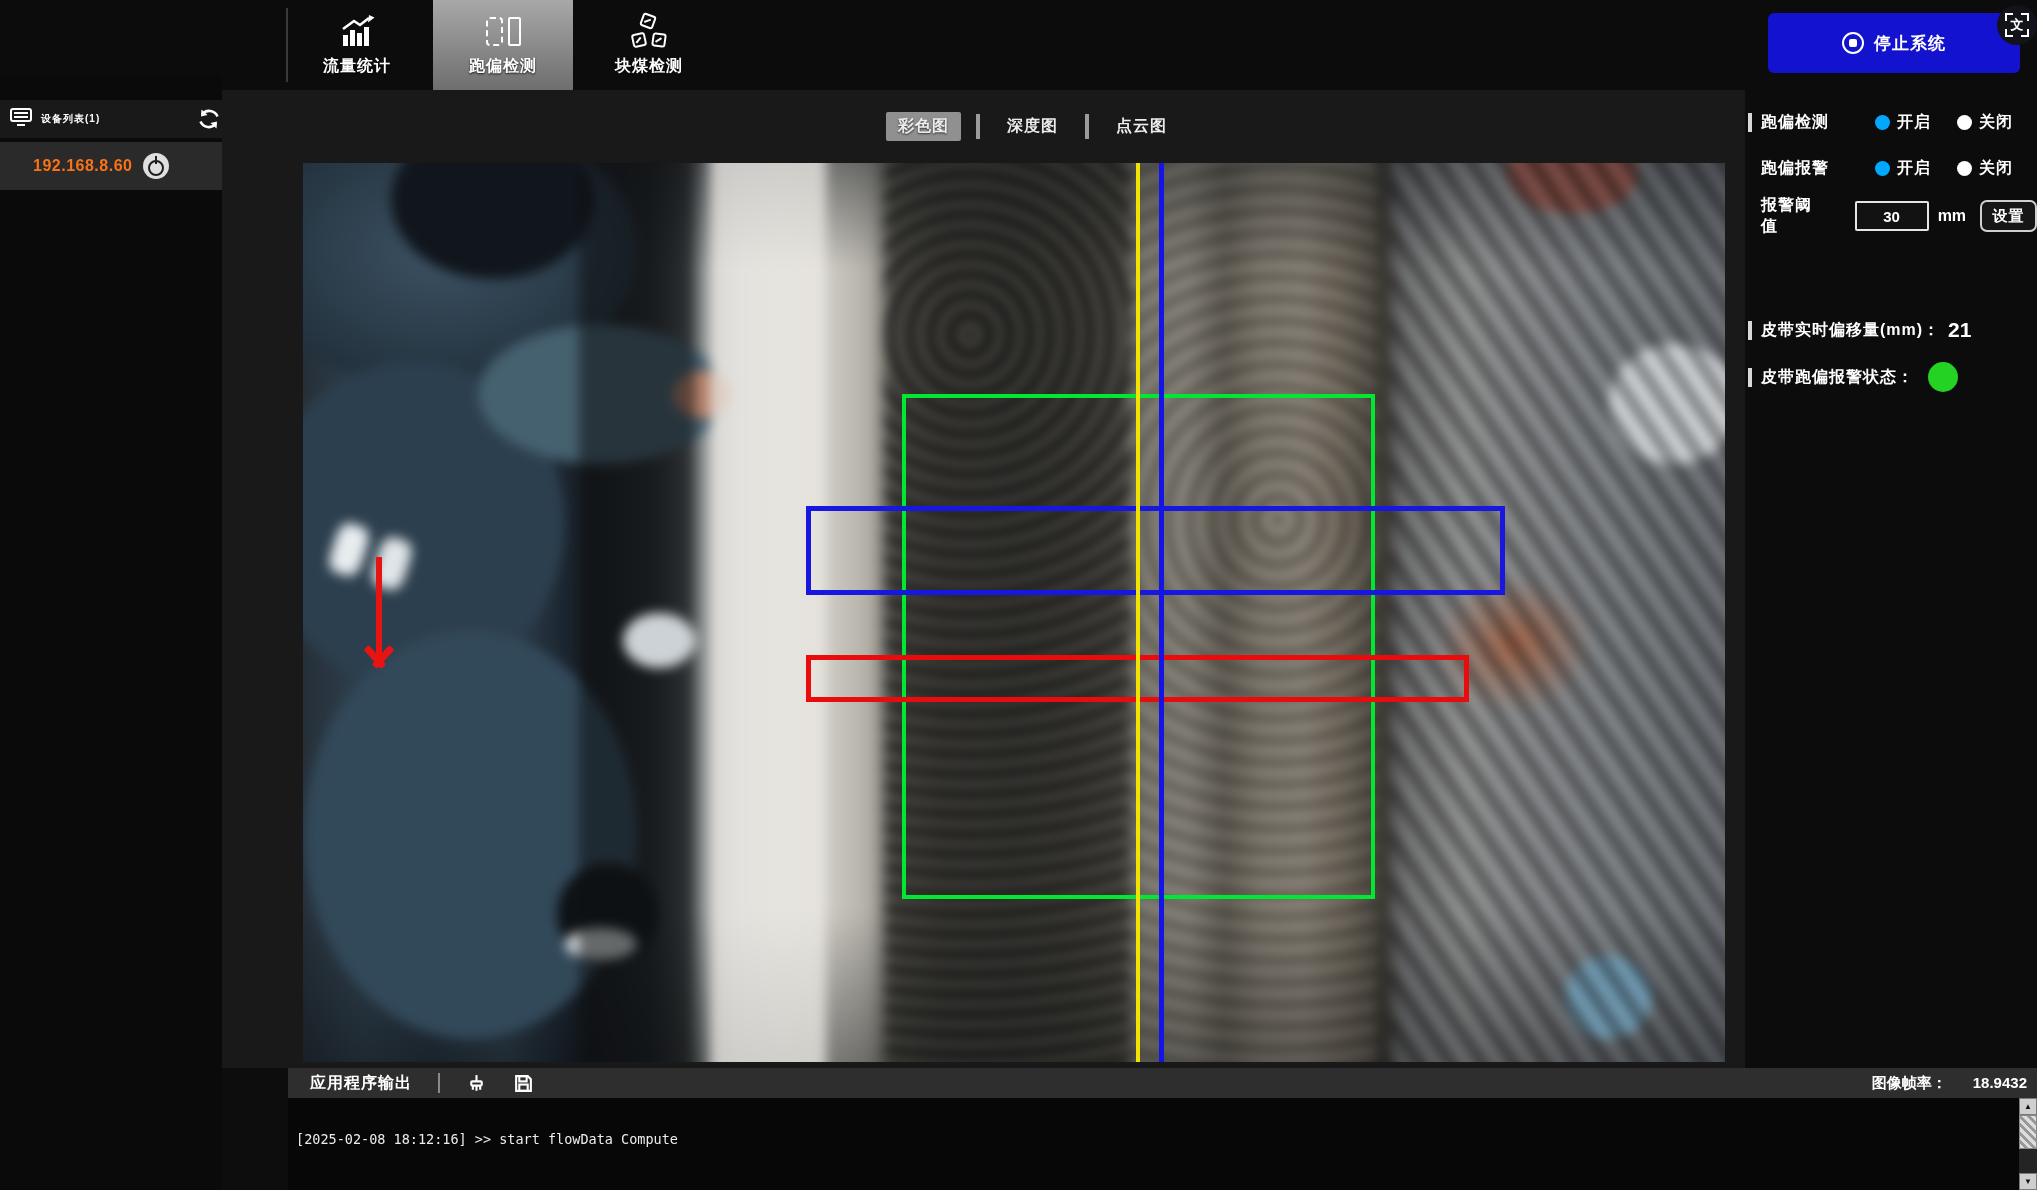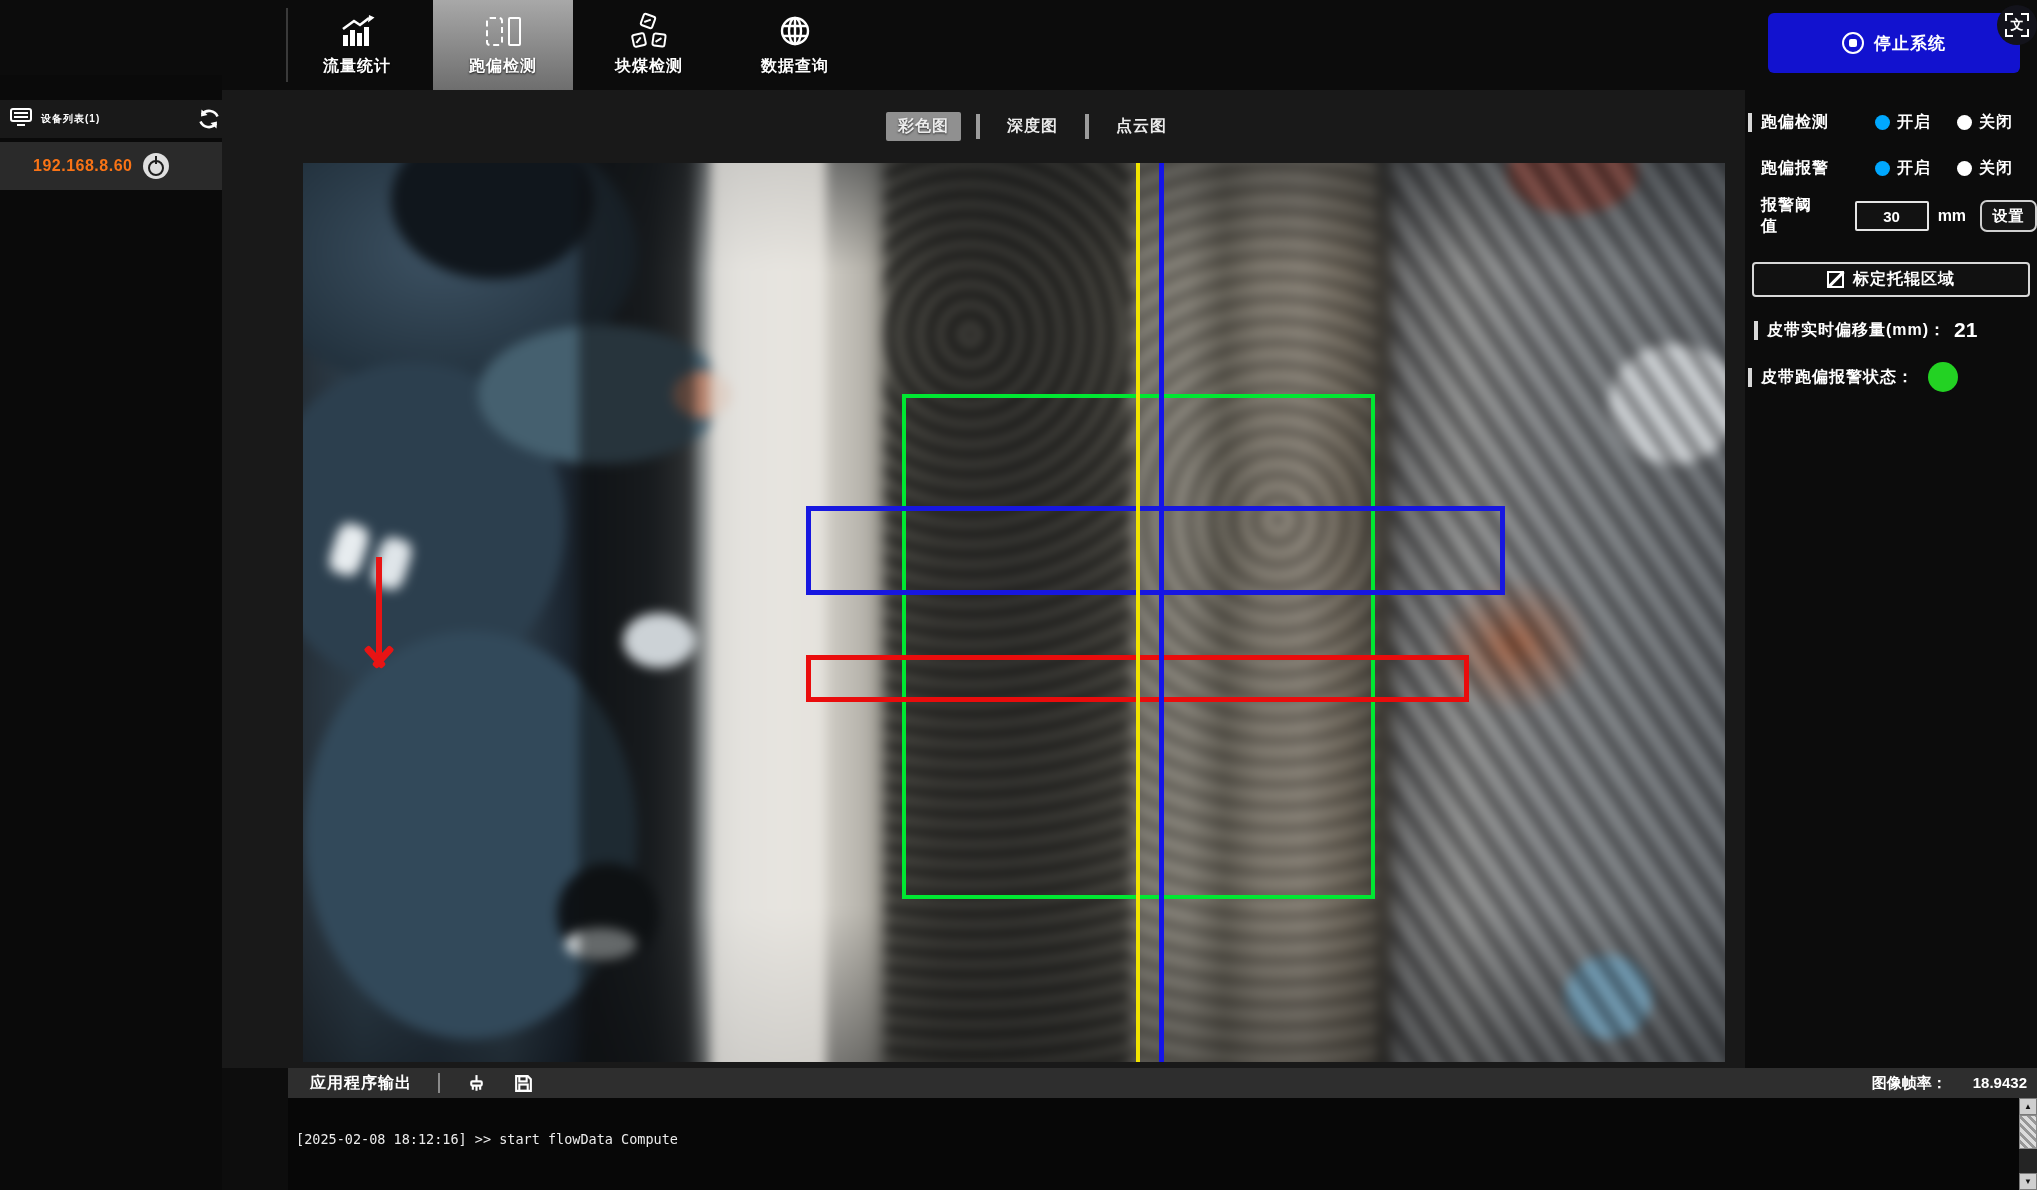--- a/index.html
+++ b/index.html
@@ -120,21 +120,21 @@
   .radio-lab { font-size:16px; font-weight:bold; margin-left:7px; letter-spacing:1px; }
   .row1 { left:3px; top:22px; }
   .row2 { left:16px; top:68px; }
   .row3 { left:16px; top:110px; height:32px; }
   .th-input { width:74px; height:30px; margin-left:27px; background:#121212; border:2px solid #e5e5e5; border-radius:2px; color:#fff; font-size:15px; font-weight:bold; text-align:center; font-family:"Liberation Sans",sans-serif; }
   .th-unit { font-size:16px; font-weight:bold; margin-left:9px; }
   .th-set { width:58px; height:32px; margin-left:14px; background:#161616; border:2px solid #d0d0d0; border-radius:7px; color:#fff; font-size:15px; font-weight:bold; cursor:pointer; font-family:"Liberation Sans",sans-serif; letter-spacing:1px; }
   .calib-btn { position:absolute; left:7px; top:172px; width:278px; height:35px; background:#111; border:2px solid #d8d8d8; border-radius:4px; color:#fff; font-size:16px; font-weight:bold; display:flex; align-items:center; justify-content:center; gap:9px; cursor:pointer; letter-spacing:1px; }
   .edit-ico { width:17px; height:17px; position:relative; flex:0 0 auto; border:2px solid #fff; }
   .edit-ico::after { content:""; position:absolute; left:6px; top:-4px; width:3px; height:20px; background:#fff; transform:rotate(45deg); }
-  .offset-row { left:9px; top:228px; }
+  .offset-row { left:3px; top:228px; }
   .offset-val { font-size:21px; font-weight:bold; margin-left:8px; }
   .status-row { left:3px; top:272px; }
   .status-dot { width:30px; height:30px; border-radius:50%; background:#23d223; margin-left:14px; flex:0 0 auto; }
   
   .output-bar { position:absolute; left:288px; top:1068px; width:1749px; height:30px; background:#2e2e2e; display:flex; align-items:center; padding:0 8px 0 22px; gap:26px; }
   .ob-title { font-size:16px; font-weight:bold; letter-spacing:1px; }
   .ob-sep { width:2px; height:20px; background:#8a8a8a; }
   .ob-icon { display:flex; align-items:center; cursor:pointer; }
   .framerate { margin-left:auto; display:flex; gap:26px; font-size:15px; font-weight:bold; margin-right:2px; }
   .log { position:absolute; left:288px; top:1098px; width:1731px; height:92px; background:#070707; font-family:"DejaVu Sans Mono","Liberation Mono",monospace; font-size:13.5px; line-height:16.5px; color:#ececec; padding-left:8px; white-space:pre; overflow:hidden; }
@@ -175,32 +175,20 @@
     <div class="tool-tab">
       <span class="ticon">
         <span class="coal">
             <span class="c1"></span>
             <span class="c2"></span>
             <span class="c3"></span>
           </span>
       </span>
       <span class="tlabel">块煤检测</span>
     </div>
-    <div class="tool-tab">
-      <span class="ticon">
-        <svg width="34" height="34" viewBox="0 0 34 34">
-            <g stroke="#fff" stroke-width="2.4" fill="none">
-          <circle cx="17" cy="17" r="13"></circle>
-              <ellipse cx="17" cy="17" rx="6" ry="13"></ellipse>
-          <path d="M5 12h24 M5 22h24 M17 4v26"></path>
-        </g>
-          </svg>
-      </span>
-      <span class="tlabel">数据查询</span>
-    </div>
   </div>
   <button class="stop-system">
     <span class="stop-ico"></span>
     <span>停止系统</span>
   </button>
   <div class="translate-badge">
     <span class="tb-frame">文</span>
   </div>
 </div>
 
@@ -298,24 +286,20 @@
     <span class="radio-lab">开启</span>
     <span class="radio off"></span>
     <span class="radio-lab">关闭</span>
   </div>
   <div class="dp-row row3">
     <span class="dp-label">报警阈值</span>
     <input class="th-input" value="30" style="">
     <span class="th-unit">mm</span>
     <button class="th-set">设置</button>
   </div>
-  <button class="calib-btn">
-    <span class="edit-ico"></span>
-    <span>标定托辊区域</span>
-  </button>
   <div class="dp-row offset-row">
     <span class="accent"></span>
     <span class="dp-label">皮带实时偏移量(mm)：</span>
     <span class="offset-val">21</span>
   </div>
   <div class="dp-row status-row">
     <span class="accent"></span>
     <span class="dp-label">皮带跑偏报警状态：</span>
     <span class="status-dot"></span>
   </div>

